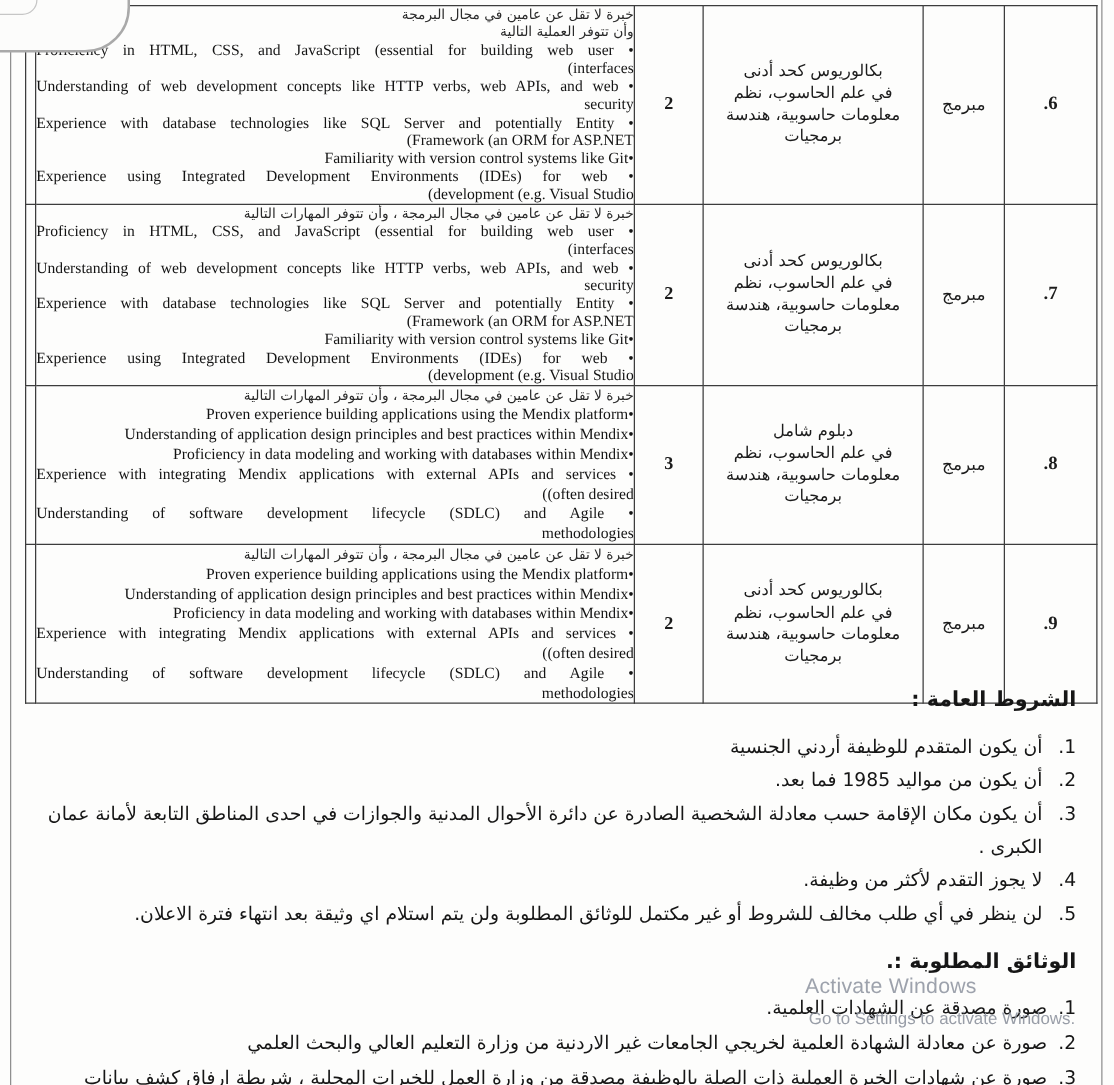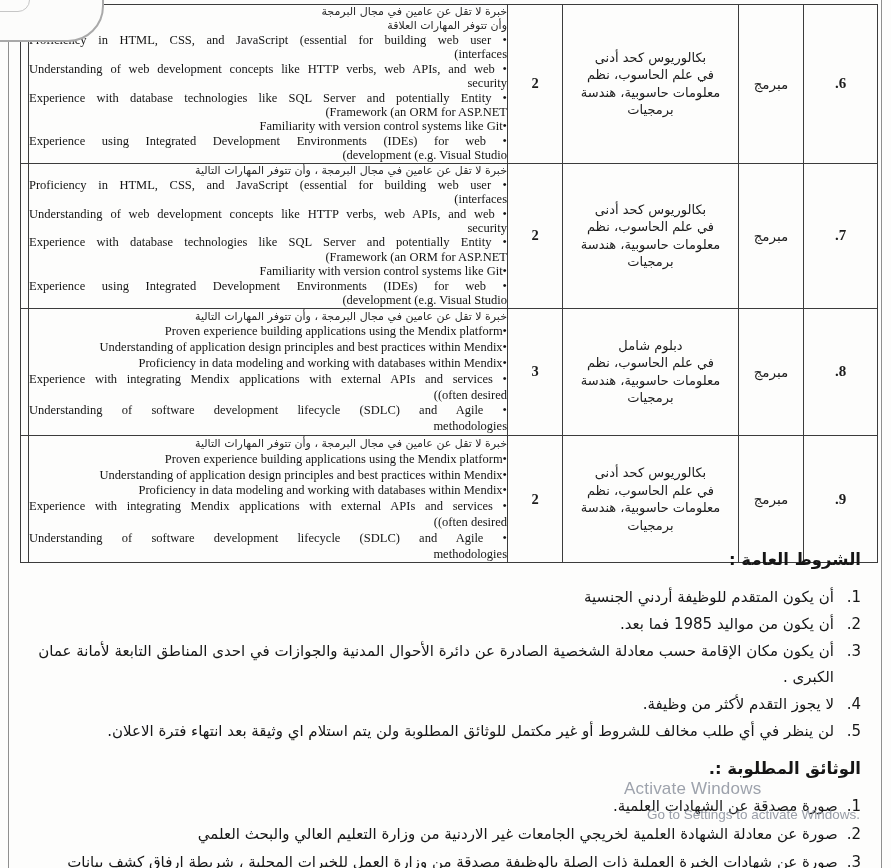--- a/index.html
+++ b/index.html
@@ -65,21 +65,21 @@
     z-index:6;
   }
   .bubble-inner{
     position:absolute;left:-34px;top:-46px;width:62px;height:56px;
     border:1.5px solid #c6c6c6;border-radius:12px;background:transparent;
     z-index:7;
   }
 
   
   .wm1{
-    position:absolute;left:624px;top:779px;z-index:9;
+    position:absolute;left:644px;top:779px;z-index:9;
     font-family:"Liberation Sans",sans-serif;font-size:17px;
     color:rgba(143,149,160,0.88);letter-spacing:0.2px;
   }
   .wm2{
     position:absolute;left:647px;top:807px;z-index:9;
     font-family:Liberation Sans, sans-serif;font-size:13.5px;
     color:rgba(143,149,160,0.92);
   }
 </style>
 </head>
@@ -95,21 +95,21 @@
       <col class="c-count">
       <col class="c-qual">
       <col class="c-job">
       <col class="c-num">
   </colgroup>
   <tbody>
       <tr>
     <td class="gap"></td>
     <td class="skills">
           <div class="sl-ar">خبرة لا تقل عن عامين في مجال البرمجة</div>
-          <div class="sl-ar">وأن تتوفر المهارات العلاقة</div>
+          <div class="sl-ar">وأن تتوفر العملية التالية</div>
           <div class="sl-j">Proficiency in HTML, CSS, and JavaScript (essential for building web user •</div>
           <div class="sl-r">(interfaces</div>
           <div class="sl-j">Understanding of web development concepts like HTTP verbs, web APIs, and web •</div>
           <div class="sl-r">security</div>
           <div class="sl-j">Experience with database technologies like SQL Server and potentially Entity •</div>
           <div class="sl-r">(Framework (an ORM for ASP.NET</div>
           <div class="sl-r">Familiarity with version control systems like Git•</div>
           <div class="sl-j">Experience using Integrated Development Environments (IDEs) for web •</div>
           <div class="sl-r">(development (e.g. Visual Studio</div>
         </td>

